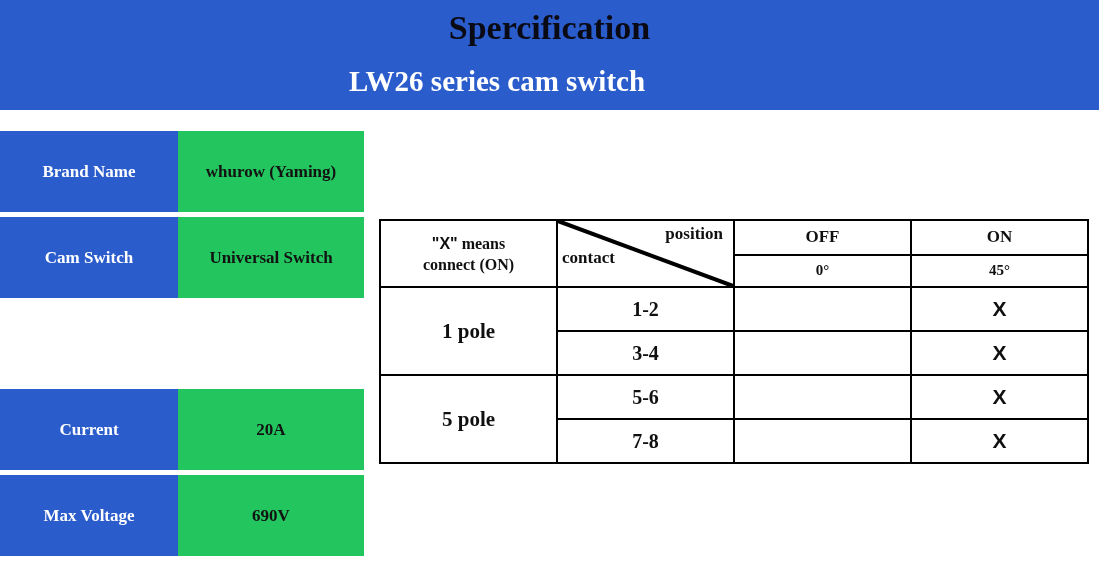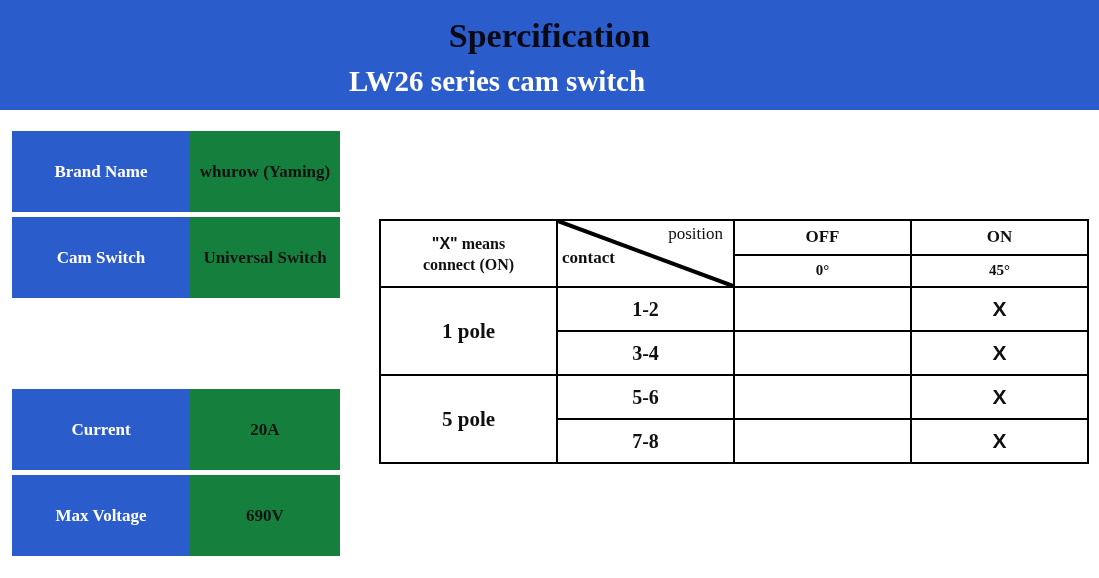--- a/index.html
+++ b/index.html
@@ -29,63 +29,61 @@
     left: 0;
     top: 6px;
     width: 1099px;
     text-align: center;
     font-size: 34px;
     font-weight: bold;
     color: #0a0a14;
     font-family: "Liberation Serif", "DejaVu Serif", serif;
     letter-spacing: 0px;
     line-height: 44px;
-    margin-top: 8px;
   }
   .header-subtitle {
     position: absolute;
     left: 0;
     top: 60px;
     width: 994px;
     text-align: center;
     font-size: 29px;
     font-weight: bold;
     color: #ffffff;
     font-family: "Liberation Serif", "DejaVu Serif", serif;
     line-height: 42px;
   }
 
   
   .spec-table {
     position: absolute;
     left: 0;
     top: 131px;
     width: 364px;
-    margin-left: 12px;
   }
   .spec-row {
     display: flex;
     height: 81px;
     margin-bottom: 5px;
   }
   .spec-label {
     width: 178px;
     background: #2b5ccc;
     color: #ffffff;
     font-weight: bold;
     font-size: 17px;
     display: flex;
     align-items: center;
     justify-content: center;
     text-align: center;
     font-family: "Liberation Serif", "DejaVu Serif", serif;
   }
   .spec-value {
-    width: 150px;
-    background: #15803d;
+    width: 186px;
+    background: #22c55e;
     color: #121212;
     font-weight: bold;
     font-size: 17px;
     display: flex;
     align-items: center;
     justify-content: center;
     text-align: center;
     font-family: "Liberation Serif", "DejaVu Serif", serif;
   }
 
@@ -139,21 +137,21 @@
     top: 0;
     width: 100%;
     height: 100%;
     pointer-events: none;
   }
   .diag-pos {
     position: absolute;
     right: 10px;
     top: 3px;
     font-size: 17px;
-    font-weight: normal;
+    font-weight: bold;
   }
   .diag-con {
     position: absolute;
     left: 4px;
     bottom: 18px;
     font-size: 17px;
     font-weight: bold;
   }
 
   .cell-state {

